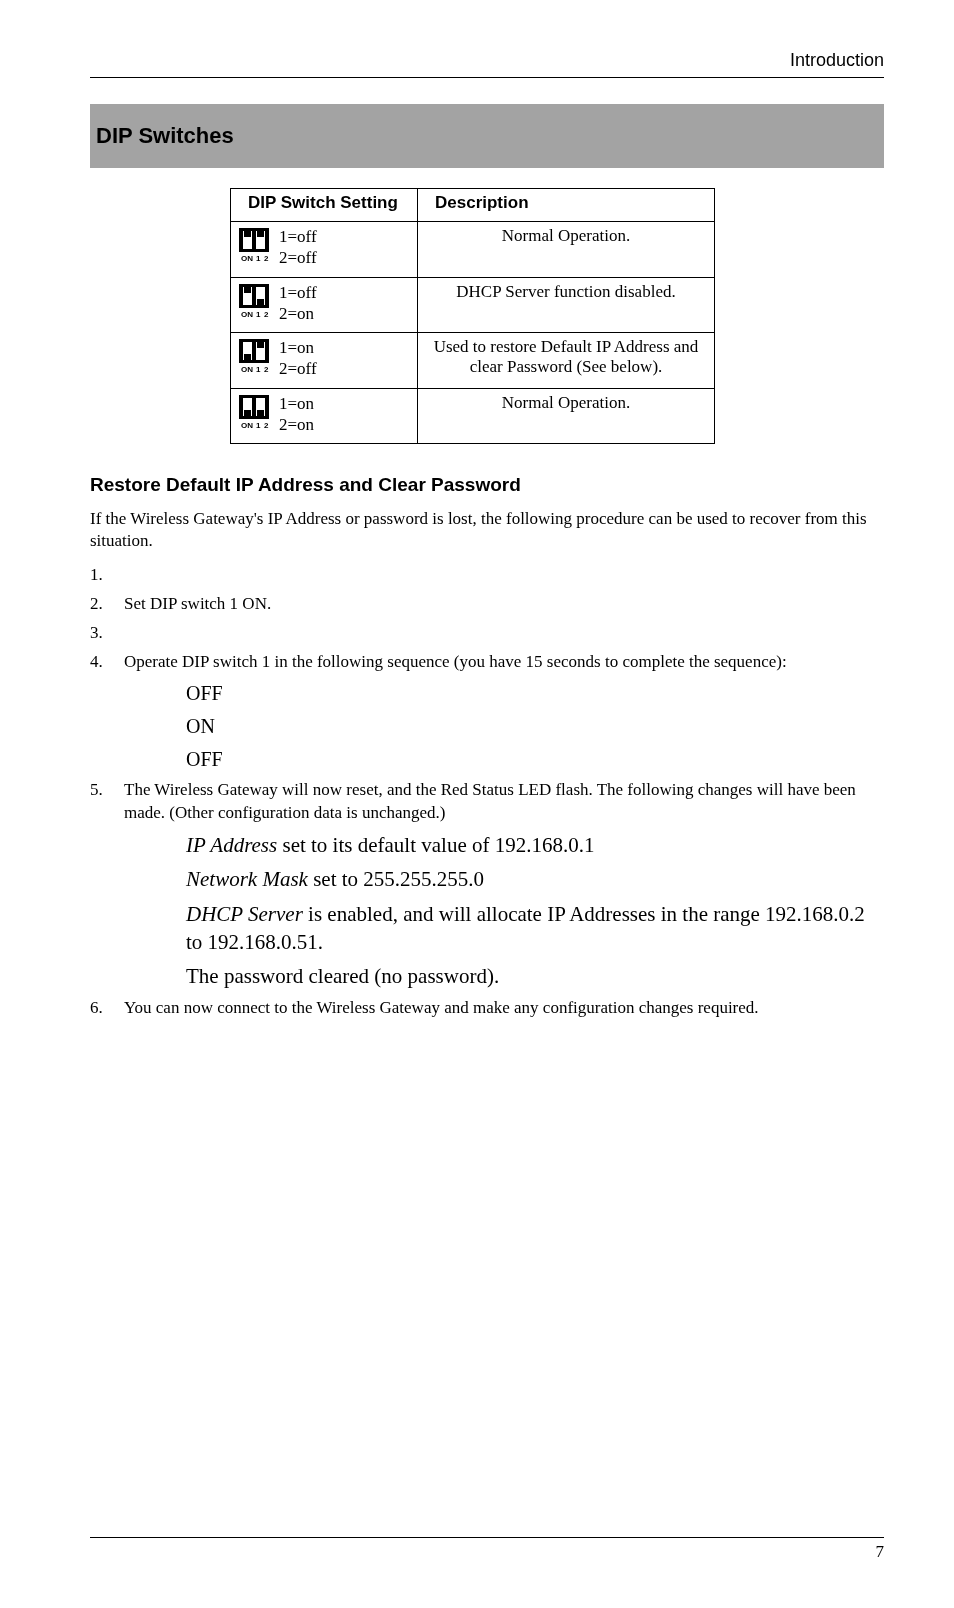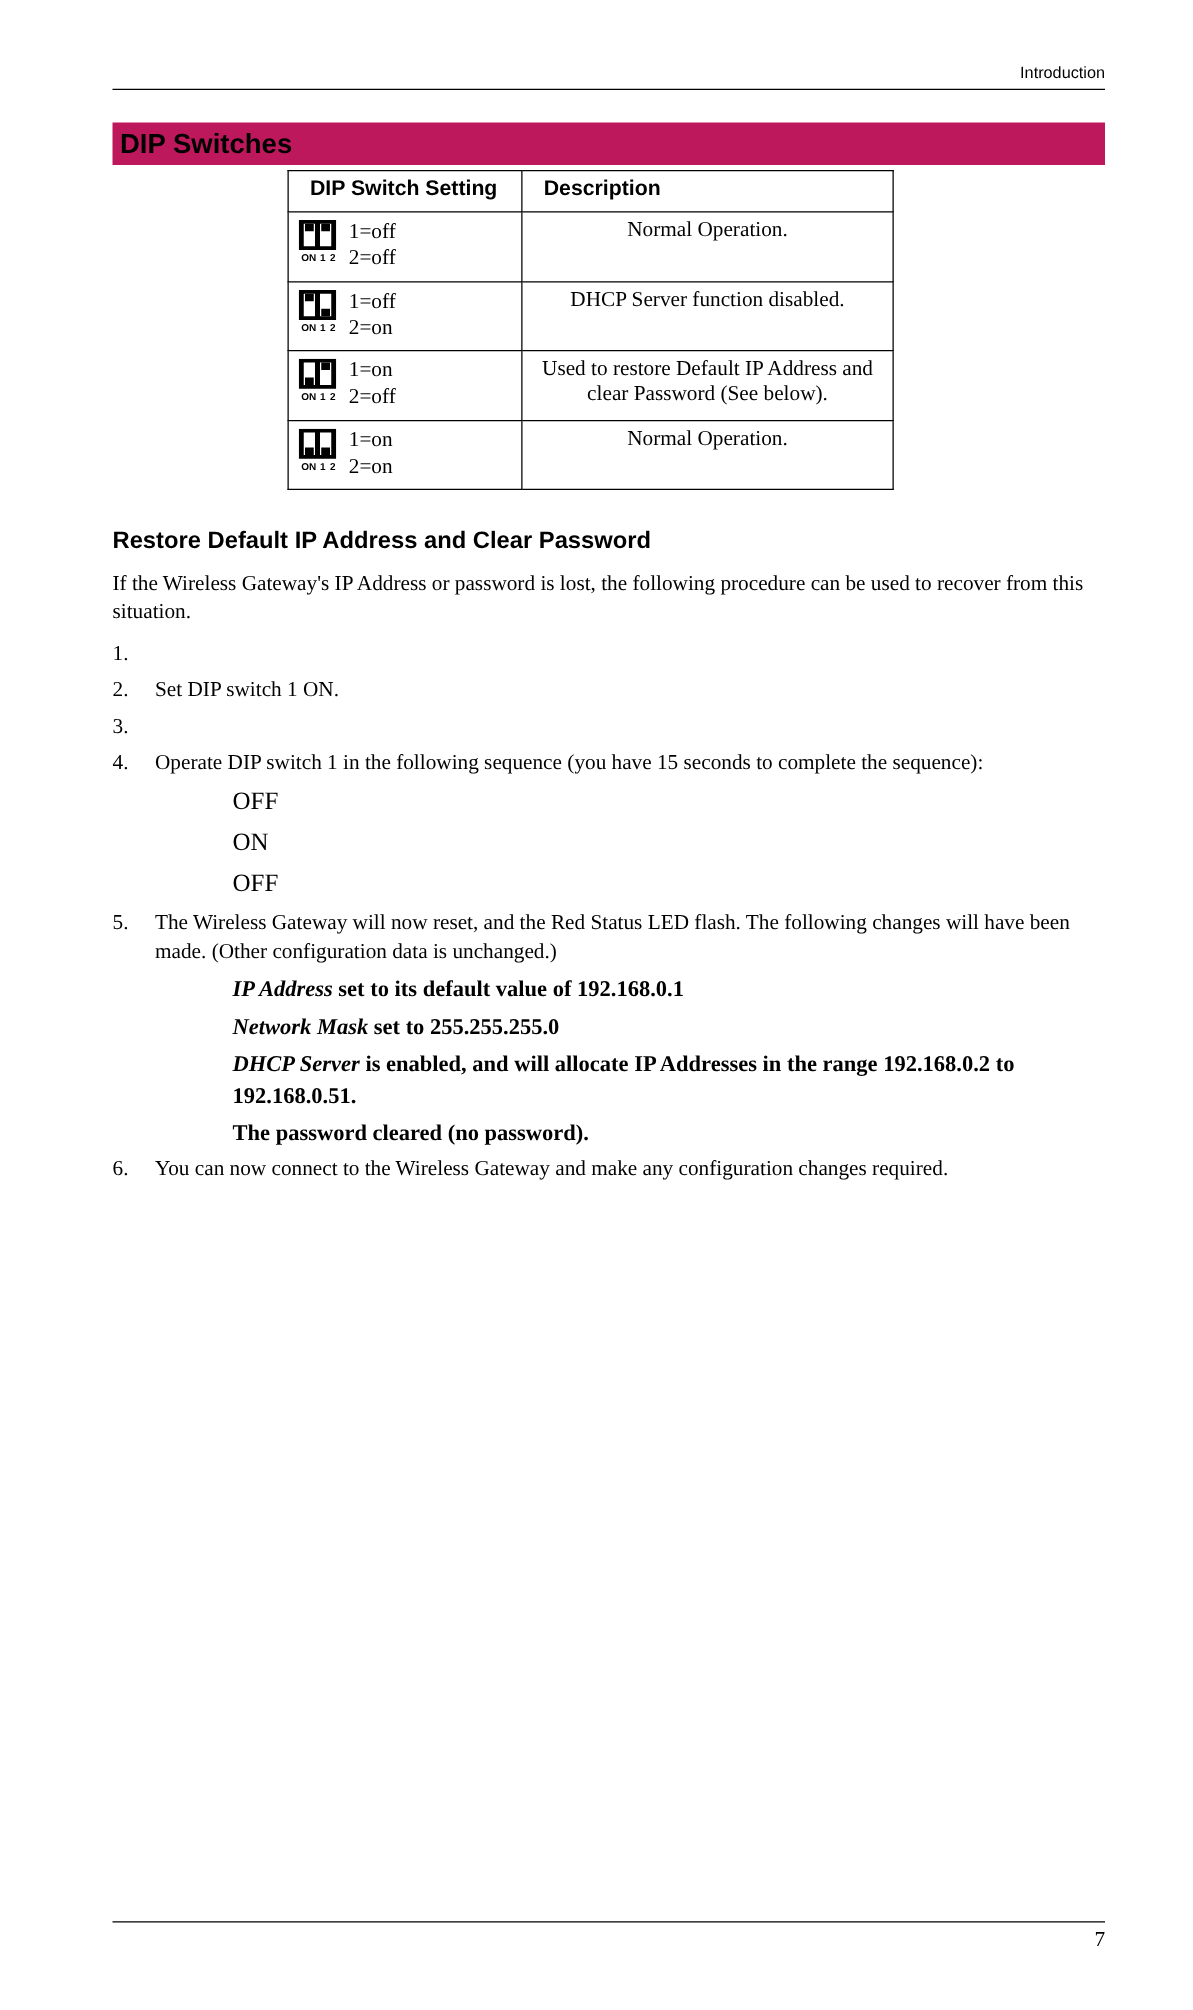--- a/index.html
+++ b/index.html
@@ -9,35 +9,35 @@
     margin: 0;
     padding: 50px 70px 50px 90px;
     width: 954px;
     height: 1608px;
     box-sizing: border-box;
     position: relative;
   }
   .header-right {
     text-align: right;
     font-family: Arial, Helvetica, sans-serif;
-    font-size: 13px;
+    font-size: 18px;
     margin-bottom: 6px;
   }
   .header-rule {
     border: none;
     border-top: 1.5px solid #000;
     margin: 0 0 26px 0;
   }
   h1.section-heading {
     font-family: Arial, Helvetica, sans-serif;
     font-weight: bold;
     font-size: 22px;
-    background: #be185d;
-    padding: 4px 6px;
-    margin: 0 0 4px 0;
+    background: #a3a3a3;
+    padding: 19px 6px;
+    margin: 0 0 20px 0;
   }
   h2.sub-heading {
     font-family: Arial, Helvetica, sans-serif;
     font-weight: bold;
     font-size: 19px;
     margin: 30px 0 12px 0;
   }
   p.body {
     font-size: 17px;
     margin: 0 0 12px 0;
@@ -60,23 +60,22 @@
   }
   .indent-block {
     margin-left: 96px;
     margin-bottom: 6px;
     font-size: 20px;
     line-height: 1.35;
   }
   .indent-block2 {
     margin-left: 96px;
     margin-bottom: 6px;
-    font-size: 18px;
+    font-size: 21px;
     line-height: 1.35;
-    font-weight: bold;
   }
   .italic { font-style: italic; }
 
   
   table.dip {
     border-collapse: collapse;
     margin-left: 140px;
     margin-bottom: 12px;
   }
   table.dip th, table.dip td {

